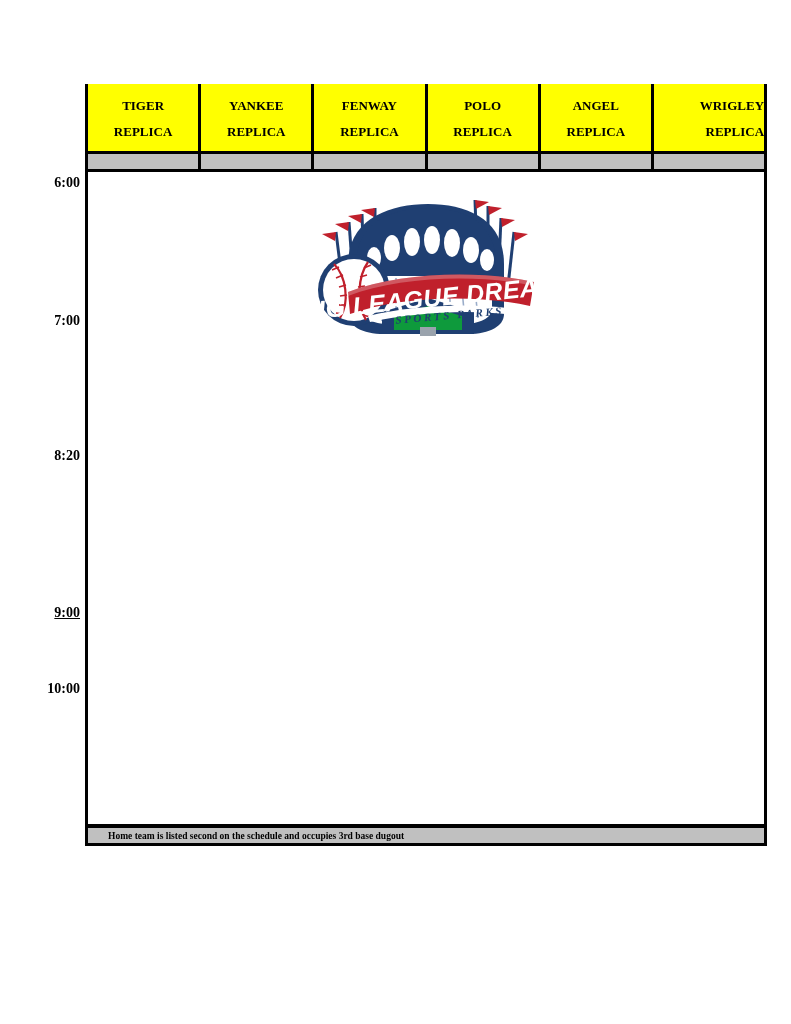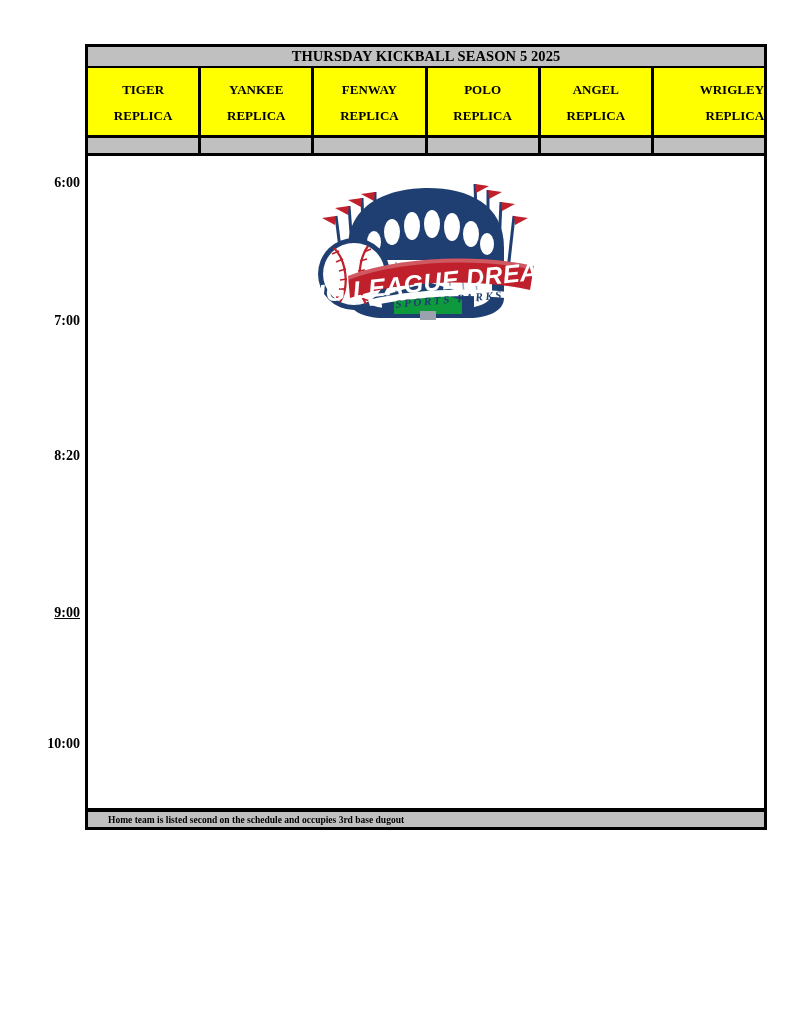--- a/index.html
+++ b/index.html
@@ -43,20 +43,21 @@
     white-space: nowrap;
   }
 
   
   .fields-row {
     display: flex;
     border-left: 3px solid #000;
     border-right: 3px solid #000;
     border-bottom: 3px solid #000;
     box-sizing: border-box;
+    margin-top: 40px;
   }
   .field-cell {
     flex: 1 1 0;
     background: #ffff00;
     height: 67px;
     border-right: 3px solid #000;
     box-sizing: border-box;
     display: flex;
     flex-direction: column;
     align-items: center;
@@ -159,27 +160,24 @@
   }
   #bld-logo svg { display: block; width: 100%; height: 100%; }
 </style>
 </head>
 <body>
 
 <div class="time-label" style="top:176px;">6:00</div>
 <div class="time-label" style="top:314px;">7:00</div>
 <div class="time-label" style="top:449px;">8:20</div>
 <div class="time-label" style="top:606px;text-decoration:underline;">9:00</div>
-<div class="time-label" style="top:737px;text-align:right;">10:00</div>
+<div class="time-label" style="top:682px;text-align:right;">10:00</div>
 
 <div id="schedule-sheet">
 
-  <div class="title-row">
-    <span class="title-text">THURSDAY KICKBALL SEASON 5 2025</span>
-  </div>
 
   <div class="fields-row">
     <div class="field-cell">
       <span class="fl">TIGER</span>
       <span class="fl">REPLICA</span>
     </div>
     <div class="field-cell">
       <span class="fl">YANKEE</span>
       <span class="fl">REPLICA</span>
     </div>

